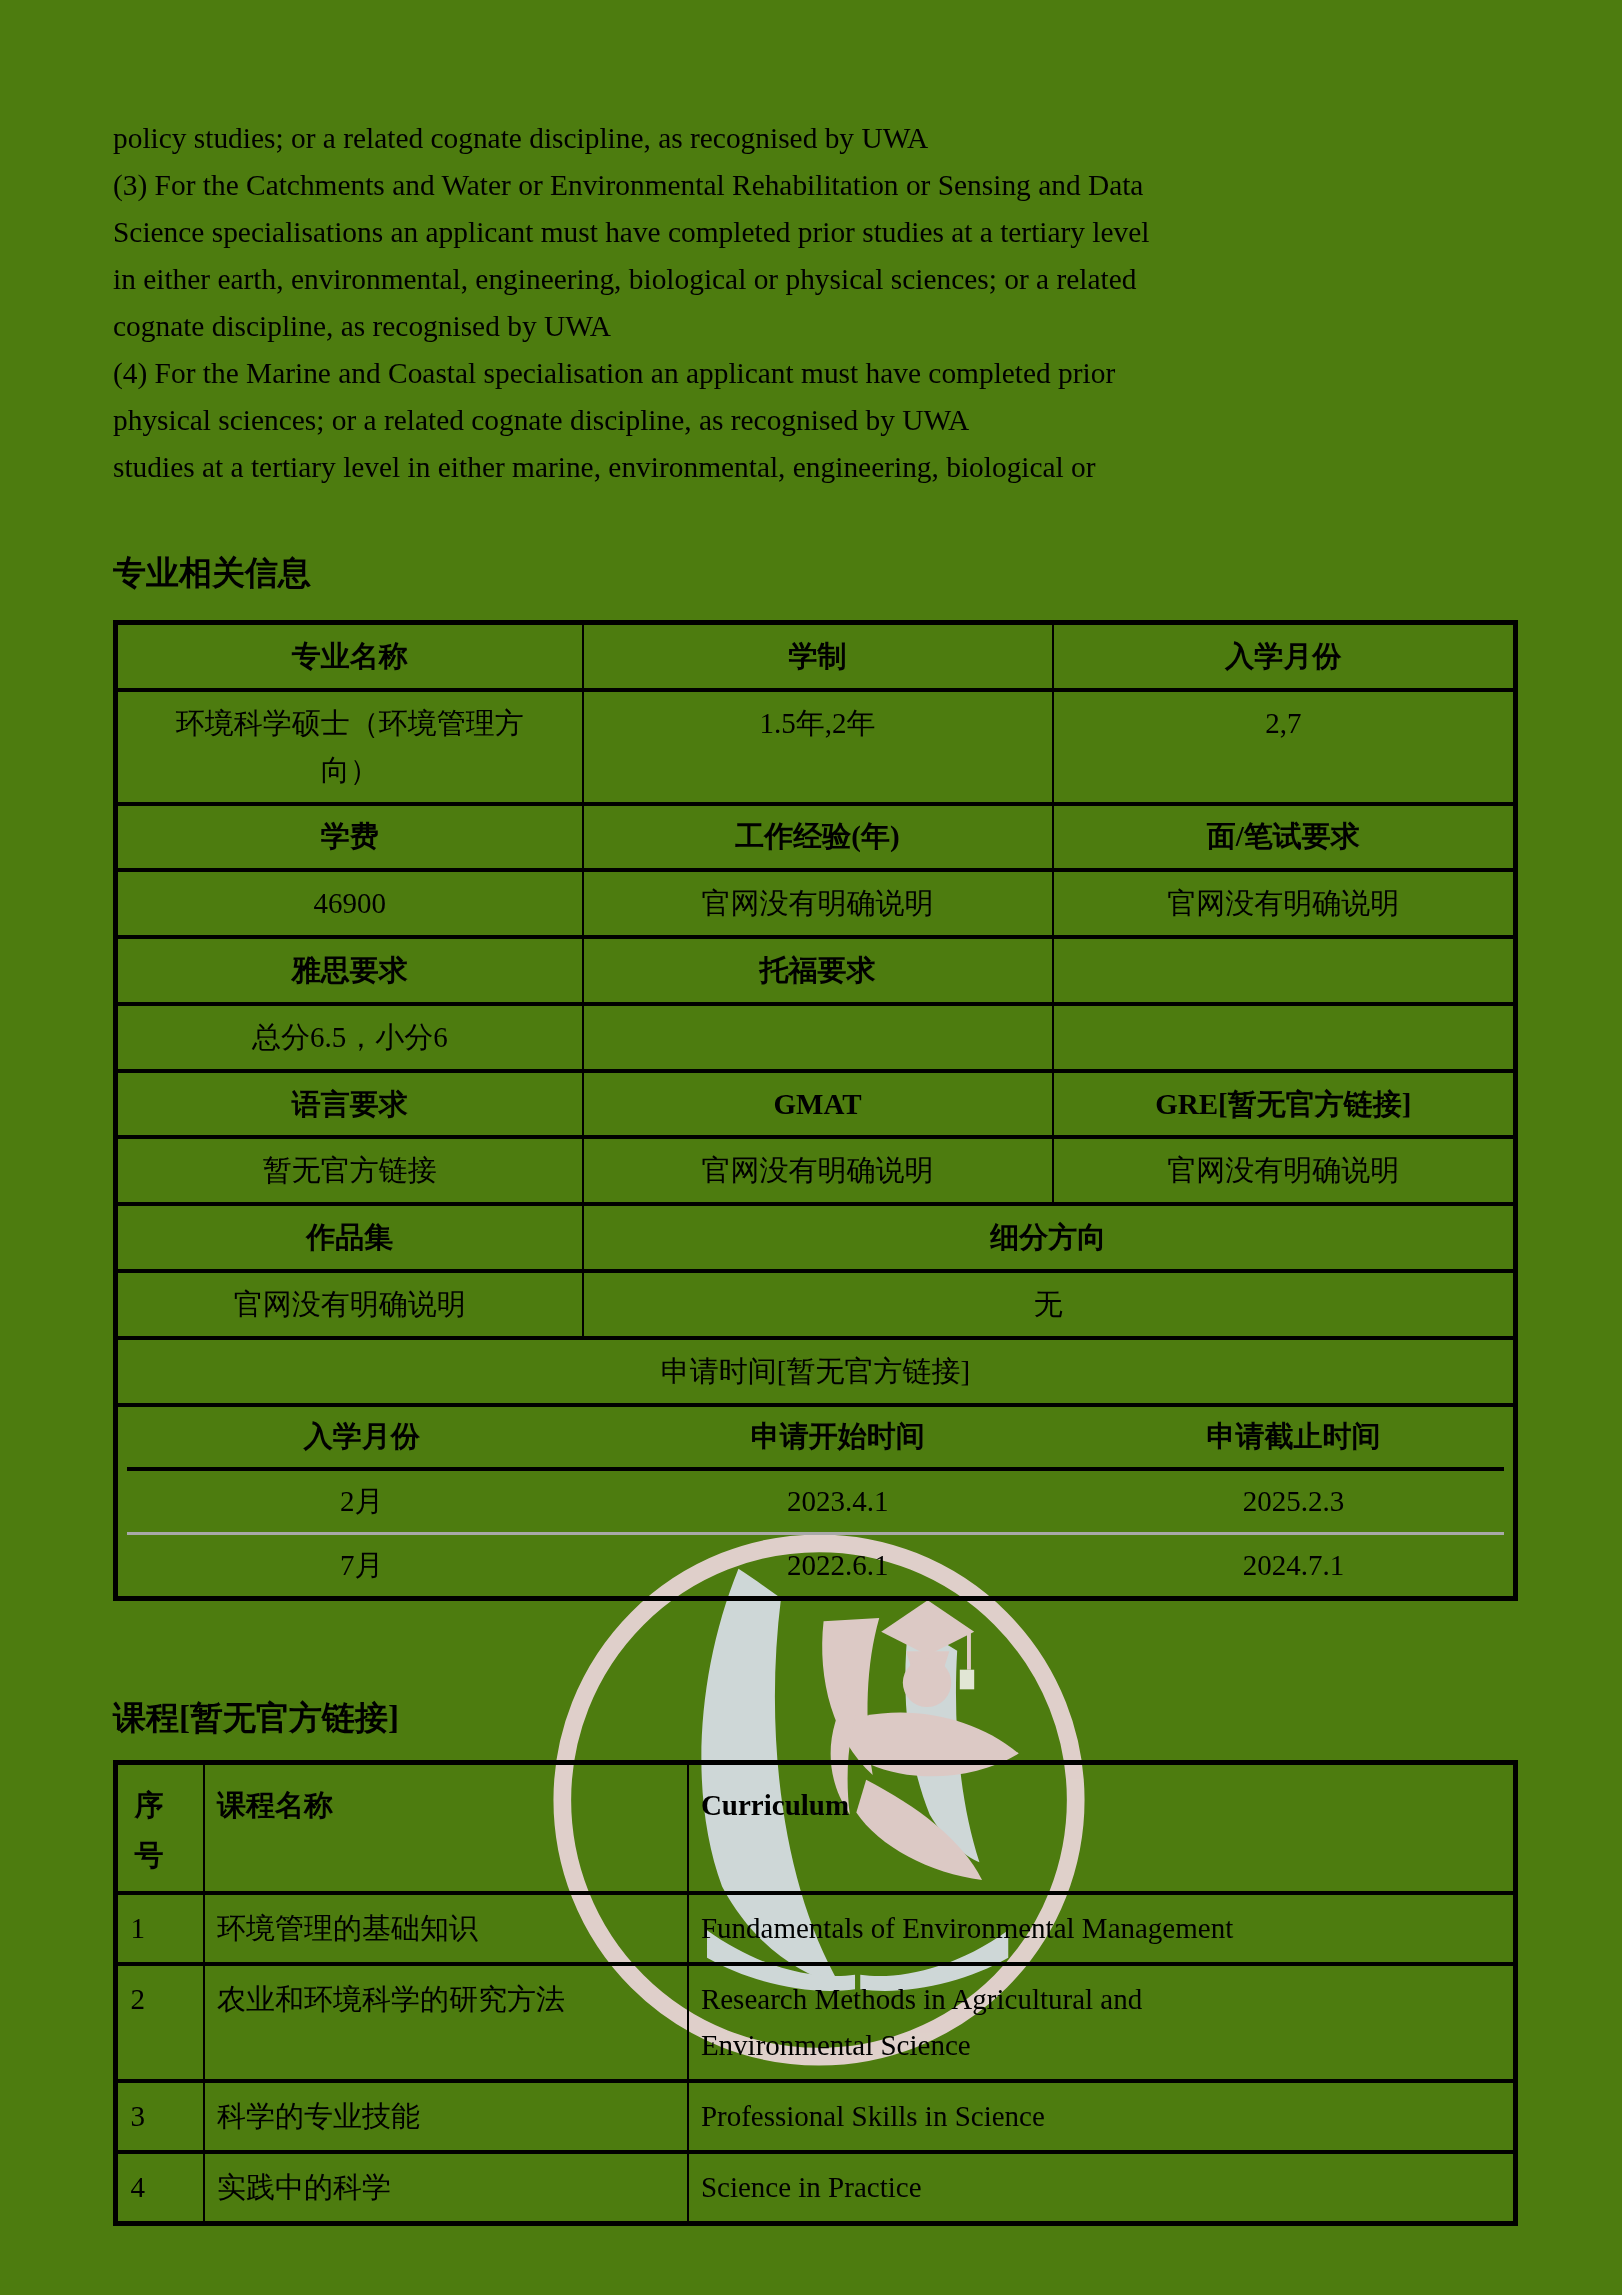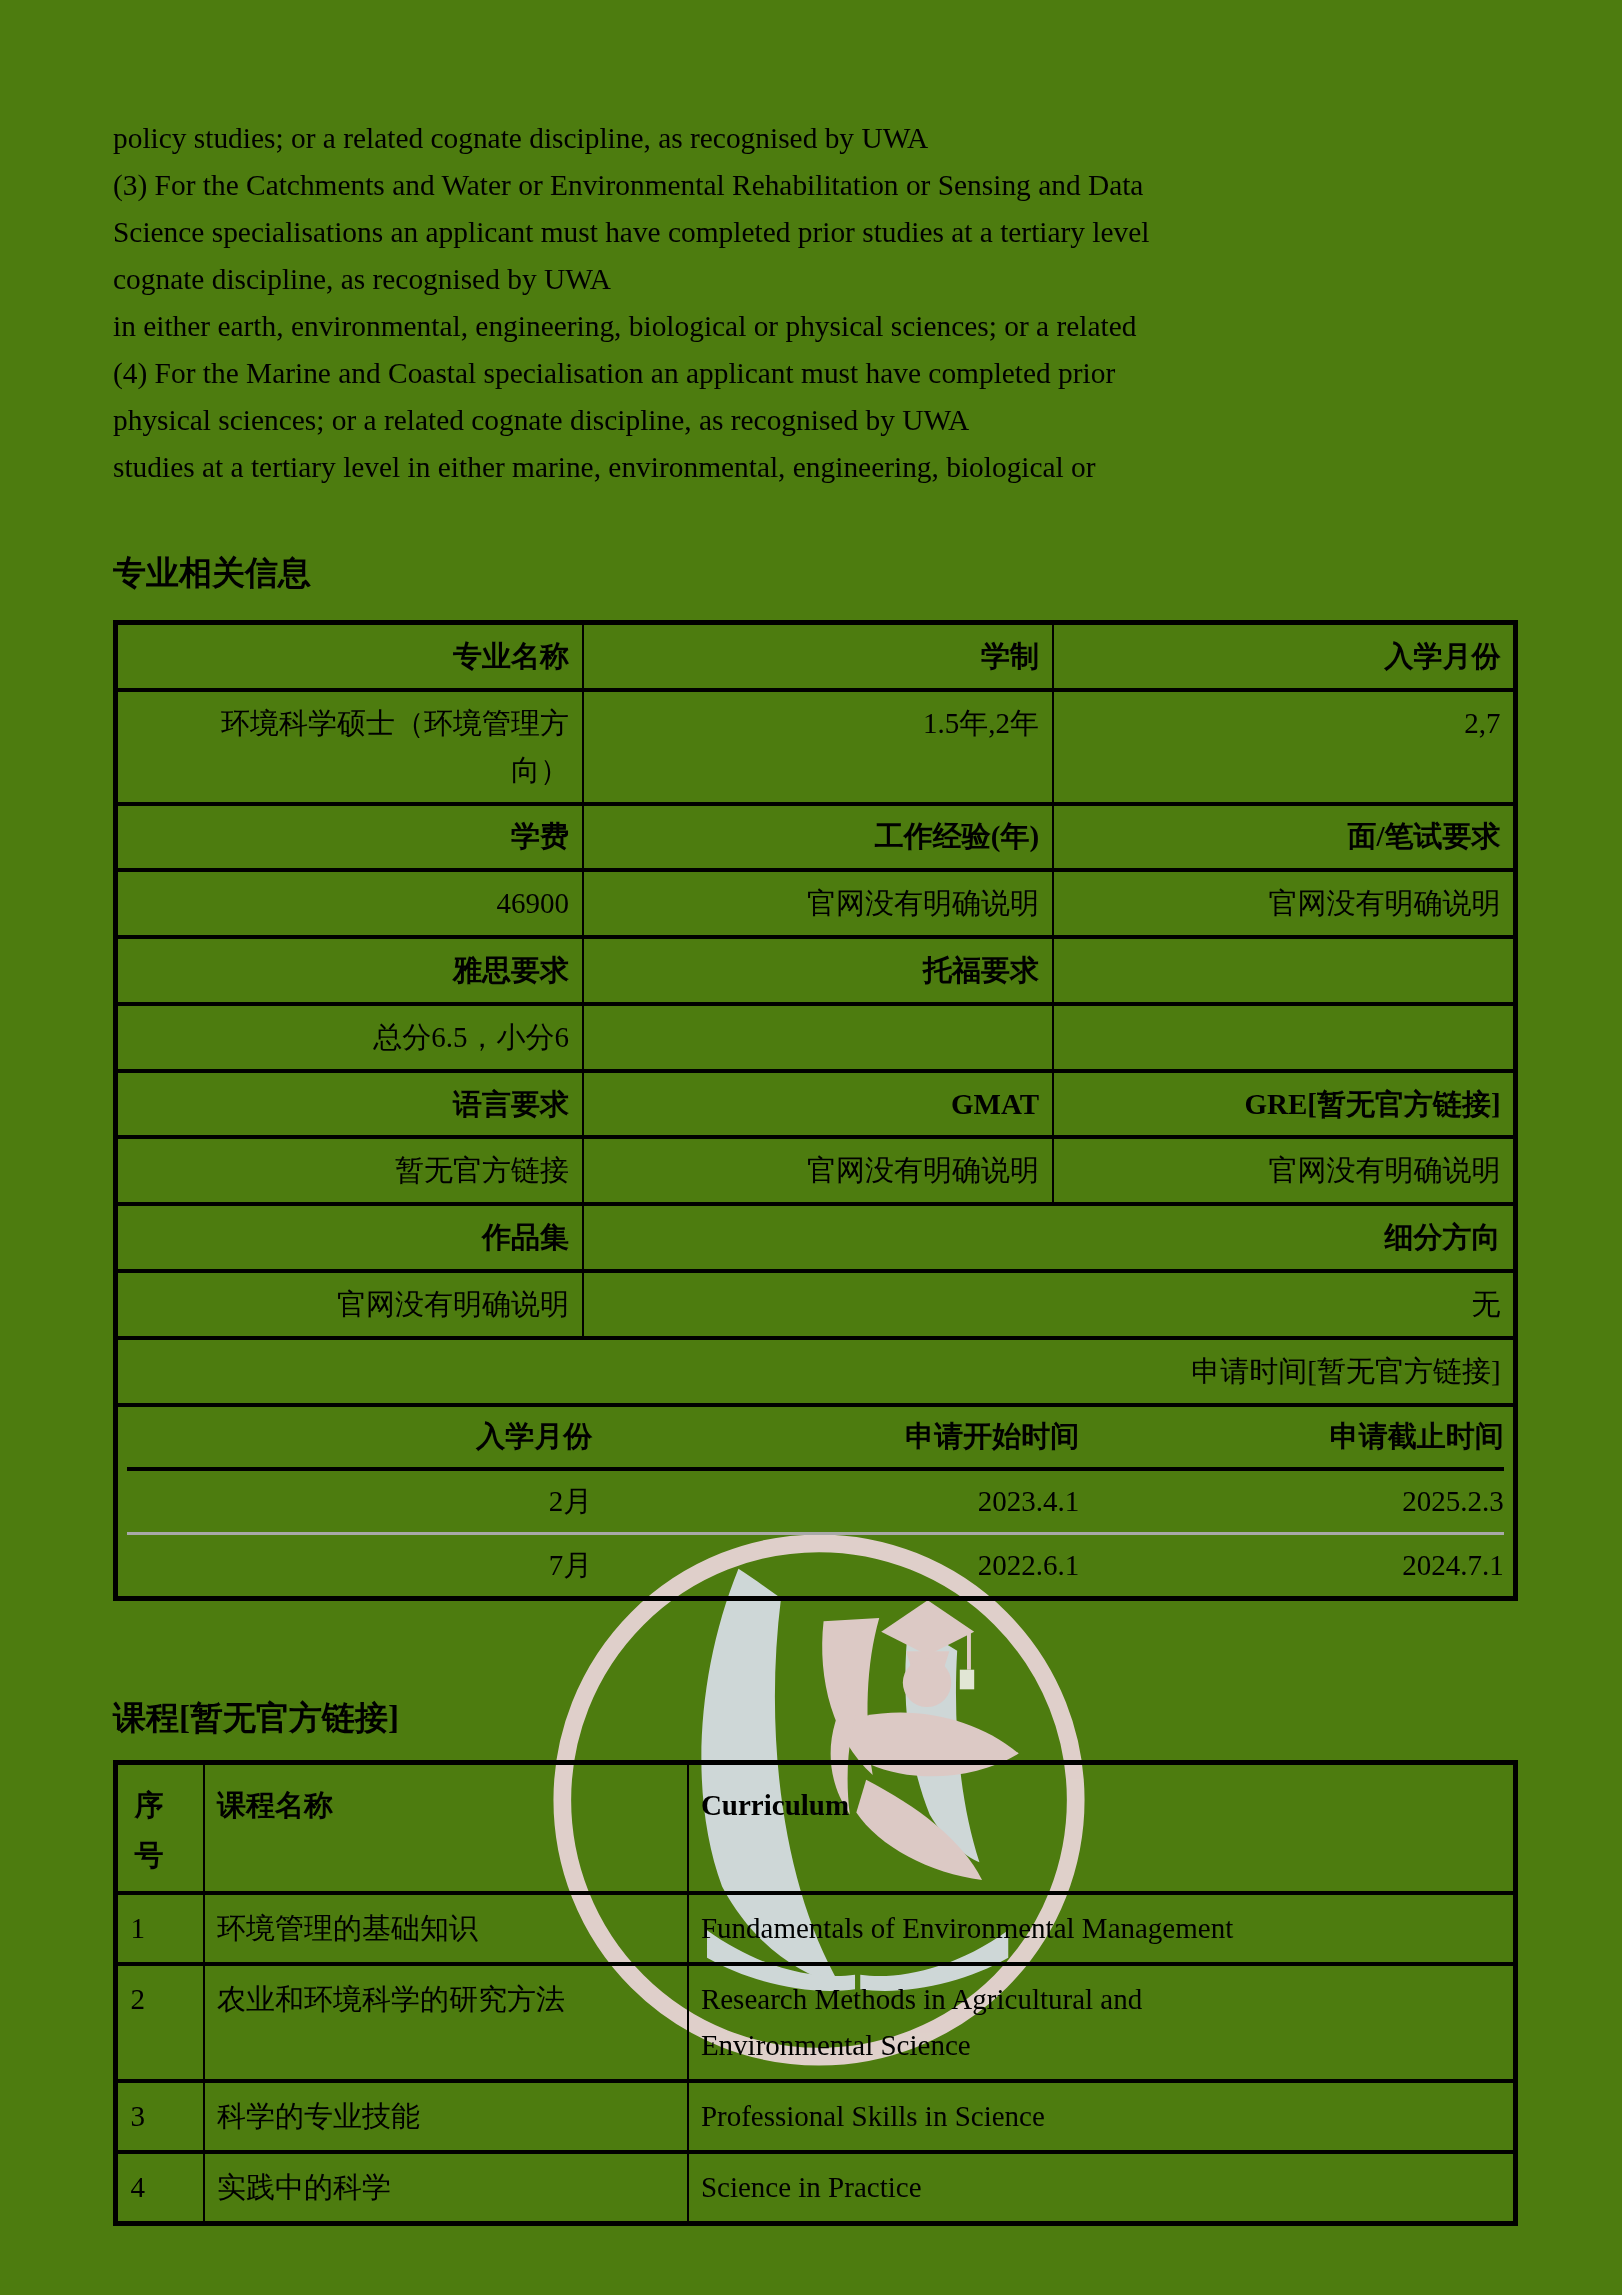--- a/index.html
+++ b/index.html
@@ -14,21 +14,21 @@
   .intro-line { font-size:29.4px; line-height:47px; white-space:nowrap; }
 
   .section-title { font-size:33px; line-height:41px; font-weight:bold; }
   .title-program { margin-top:62px; }
   .title-course  { margin-top:97px; }
 
   table { border-collapse:collapse; table-layout:fixed; width:1400px; }
   .t1 { margin-top:26px; border:5.2px solid #000; }
   .t1 th, .t1 td {
     border:2.6px solid #000; border-top-width:4.6px; border-bottom-width:4.6px;
-    vertical-align:top; text-align:right; padding:7.9px 12.4px;
+    vertical-align:top; text-align:center; padding:7.9px 12.4px;
     font-size:29px; line-height:47px; font-weight:normal;
   }
   .t1 th { font-weight:bold; }
   .t1 tr { height:63px; }
   .t1 tr.first { height:65px; }
   .t1 tr.tall { height:110px; }
   .t1 td.inner { padding:0; }
 
   
   .appt { margin:0 9.2px; }
@@ -84,22 +84,22 @@
       </g>
     </svg>
   </div>
 
   <div class="content">
 
     <div>
       <div class="intro-line">policy studies; or a related cognate discipline, as recognised by UWA</div>
       <div class="intro-line">(3) For the Catchments and Water or Environmental Rehabilitation or Sensing and Data</div>
       <div class="intro-line">Science specialisations an applicant must have completed prior studies at a tertiary level</div>
+      <div class="intro-line">in either earth, environmental, engineering, biological or physical sciences; or a related</div>
       <div class="intro-line">cognate discipline, as recognised by UWA</div>
-      <div class="intro-line">in either earth, environmental, engineering, biological or physical sciences; or a related</div>
       <div class="intro-line">(4) For the Marine and Coastal specialisation an applicant must have completed prior</div>
       <div class="intro-line">physical sciences; or a related cognate discipline, as recognised by UWA</div>
       <div class="intro-line">studies at a tertiary level in either marine, environmental, engineering, biological or</div>
     </div>
 
     <div class="section-title title-program">专业相关信息</div>
 
     <table class="t1">
       <colgroup>
           <col style="width:467px">

